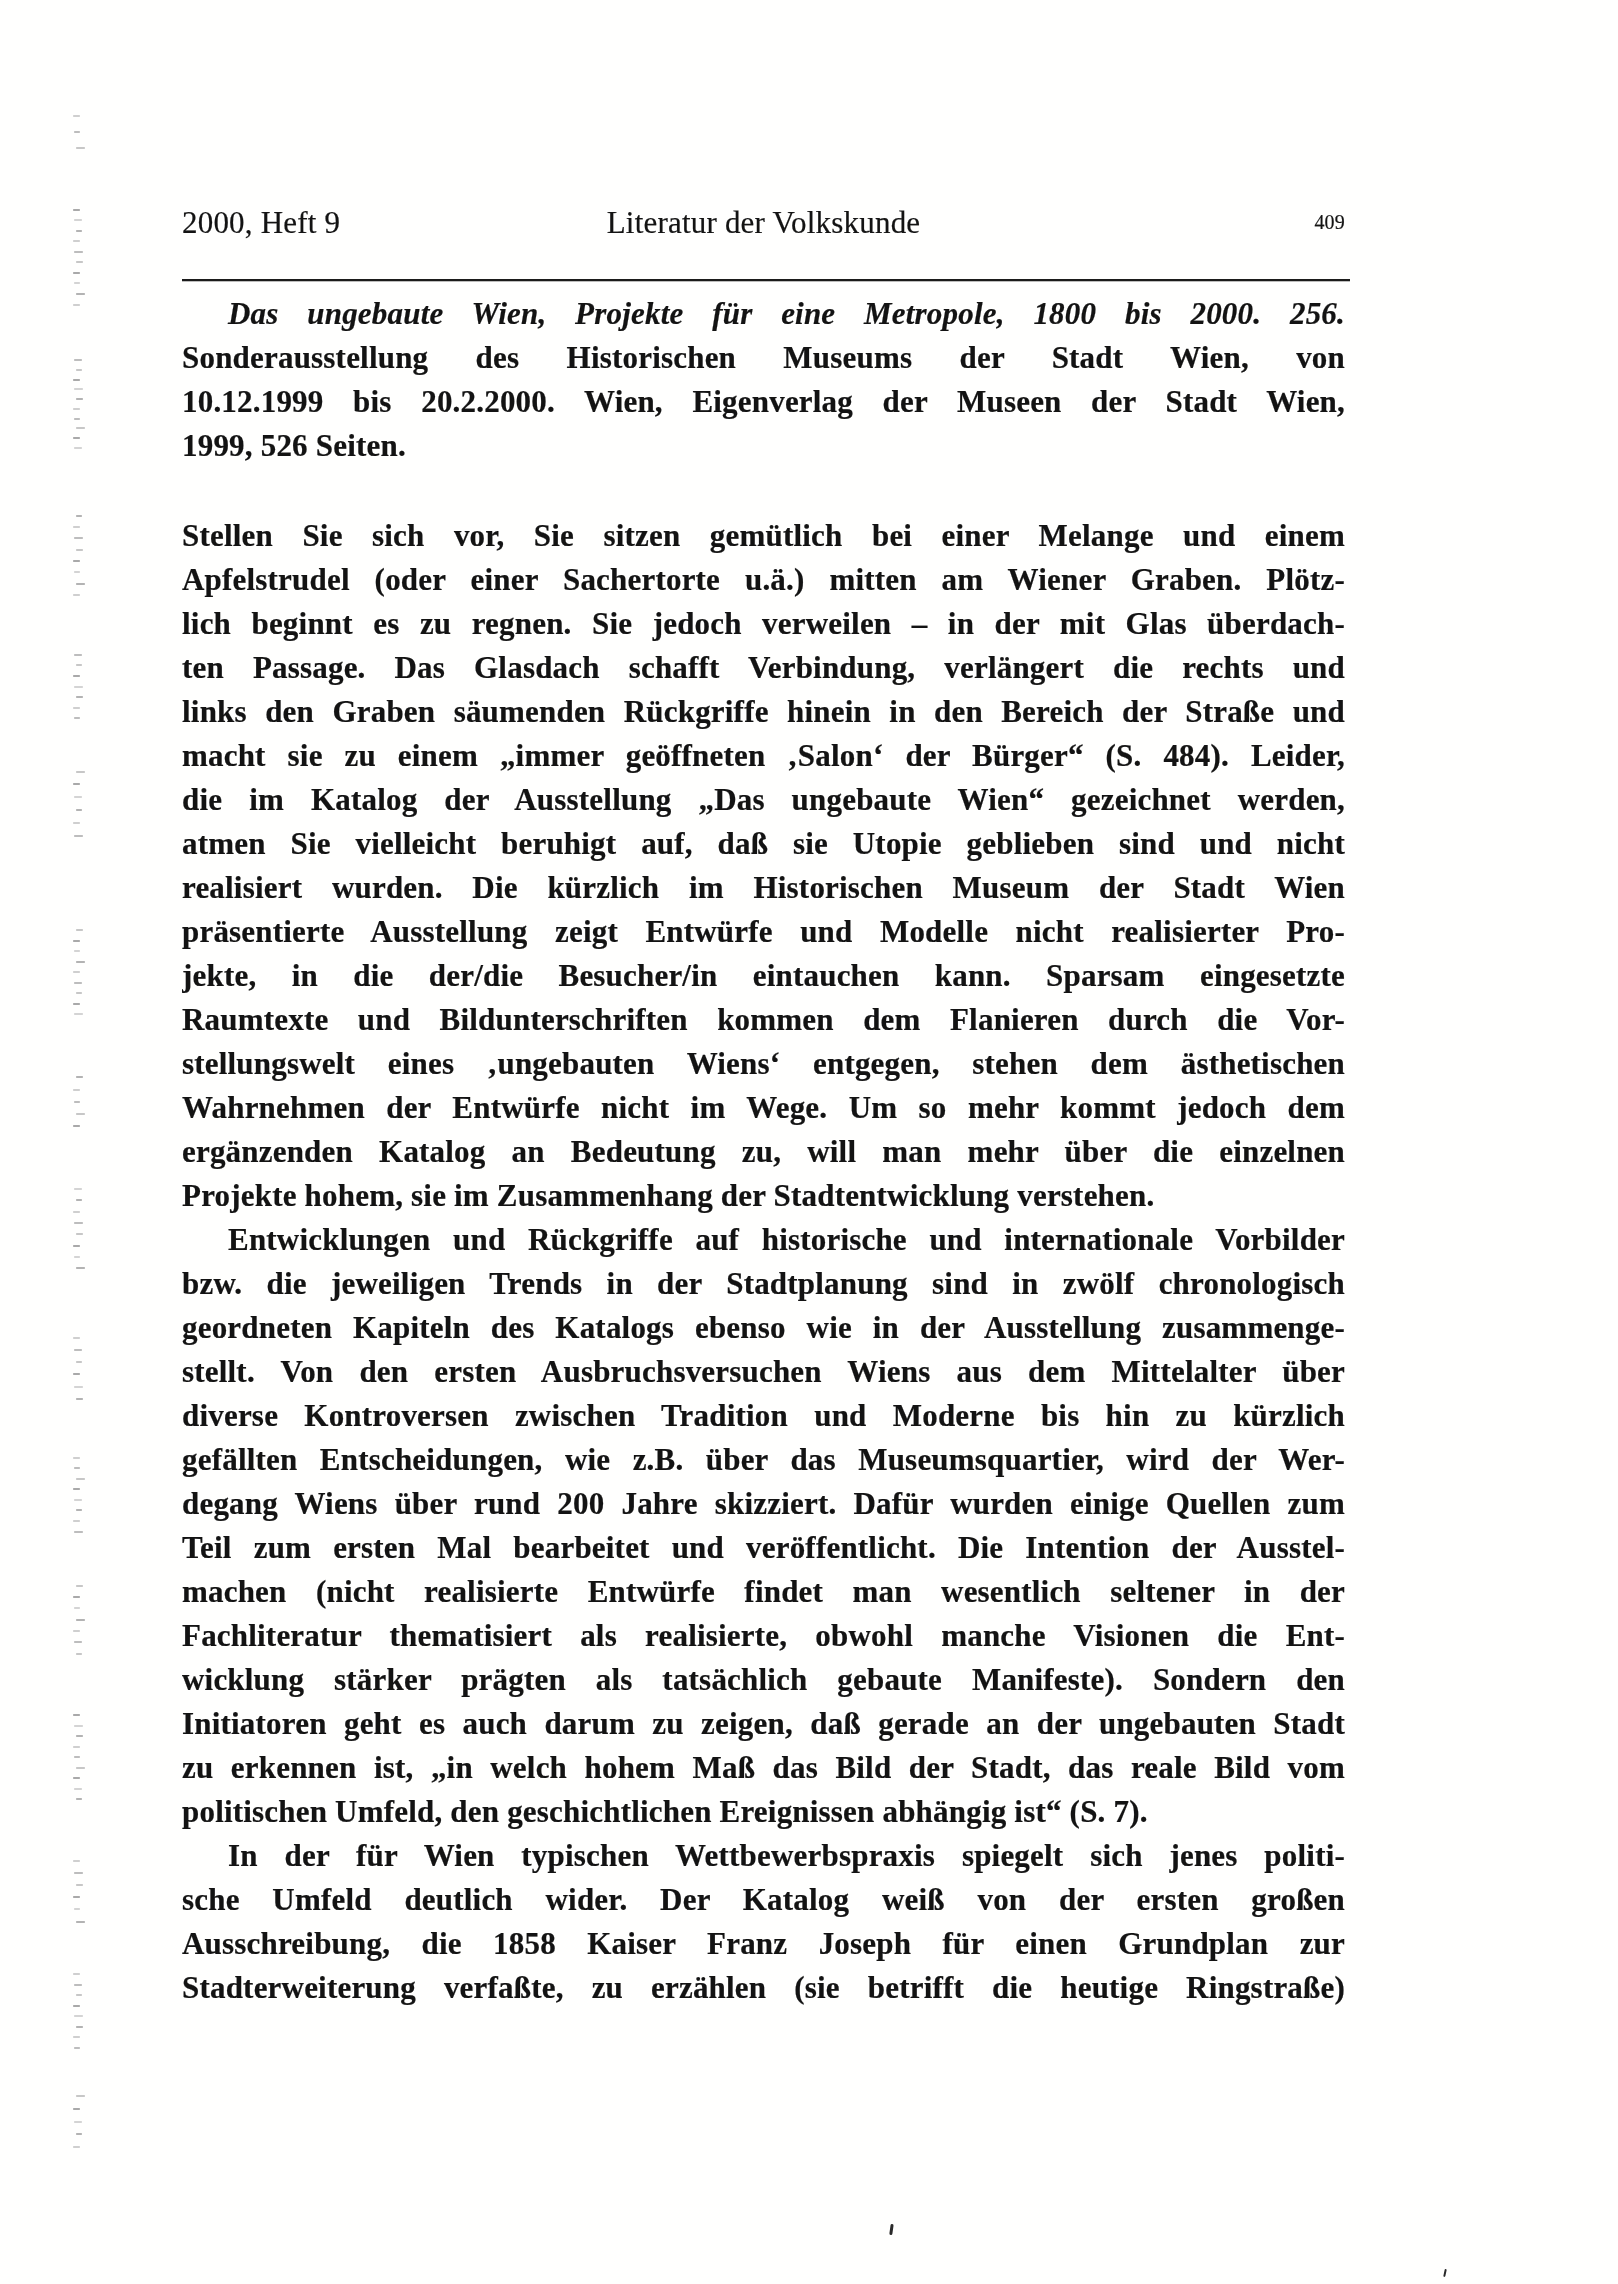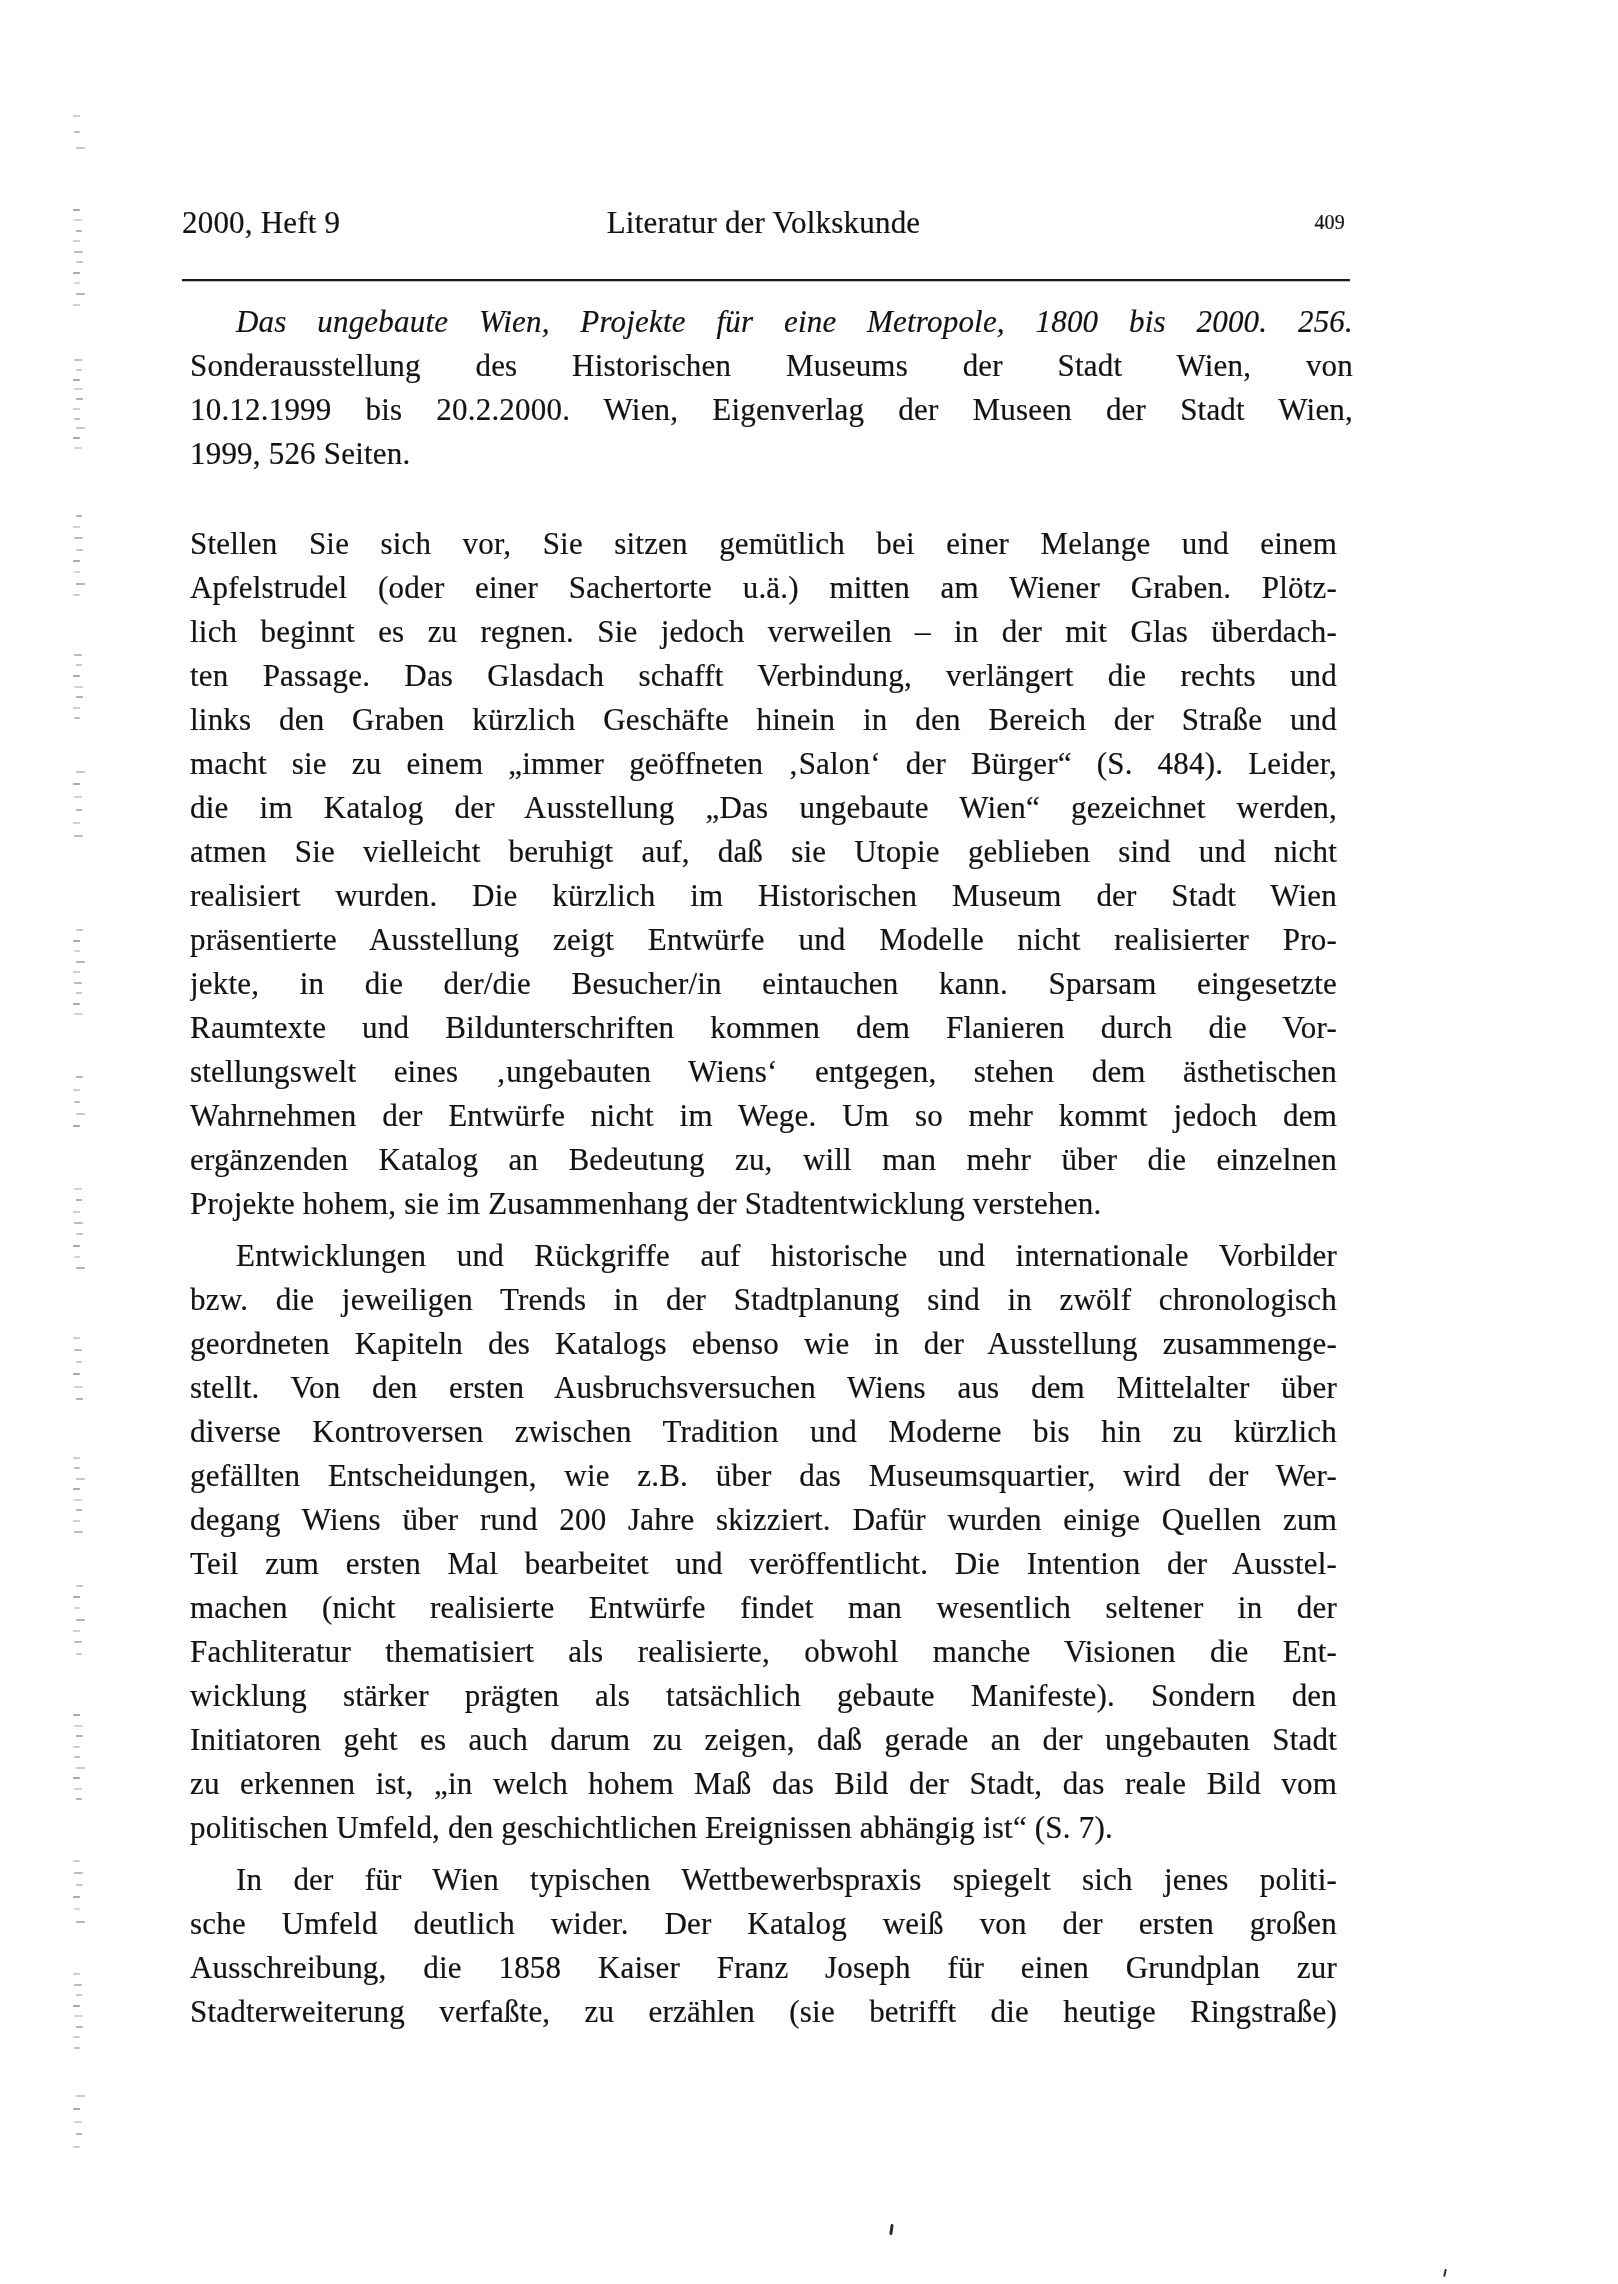--- a/index.html
+++ b/index.html
@@ -37,21 +37,21 @@
     position: absolute;
     top: 279px;
     left: 0;
     width: 1168px;
     height: 2.4px;
     background: #1b1b1b;
     box-shadow: 0 0.8px 0 rgba(20,20,20,0.35);
   }
   .citation-block { position: absolute; top: 292px; left: 0; width: 100%; }
   .body-block     { position: absolute; top: 514px; left: 0; width: 100%; }
-  .para { margin: 8px; padding: 0; }
+  .para { margin: 0; padding: 0; font-weight: bold; }
   .tline {
     font-size: 31px;
     height: 44px;
     line-height: 44px;
     text-align: justify;
     text-align-last: justify;
     overflow: hidden;
     white-space: normal;
   }
   .tline.lastline { text-align-last: left; }
@@ -91,21 +91,21 @@
         <div class="tline">10.12.1999 bis 20.2.2000. Wien, Eigenverlag der Museen der Stadt Wien,</div>
         <div class="tline lastline">1999, 526 Seiten.</div>
       </div>
 
     <div class="body-block">
       <div class="para">
           <div class="tline">Stellen Sie sich vor, Sie sitzen gemütlich bei einer Melange und einem</div>
           <div class="tline">Apfelstrudel (oder einer Sachertorte u.ä.) mitten am Wiener Graben. Plötz-</div>
           <div class="tline">lich beginnt es zu regnen. Sie jedoch verweilen – in der mit Glas überdach-</div>
           <div class="tline">ten Passage. Das Glasdach schafft Verbindung, verlängert die rechts und</div>
-          <div class="tline">links den Graben kürzlich Geschäfte hinein in den Bereich der Straße und</div>
+          <div class="tline">links den Graben säumenden Rückgriffe hinein in den Bereich der Straße und</div>
           <div class="tline">macht sie zu einem „immer geöffneten ‚Salon‘ der Bürger“ (S. 484). Leider,</div>
           <div class="tline">die im Katalog der Ausstellung „Das ungebaute Wien“ gezeichnet werden,</div>
           <div class="tline">atmen Sie vielleicht beruhigt auf, daß sie Utopie geblieben sind und nicht</div>
           <div class="tline">realisiert wurden. Die kürzlich im Historischen Museum der Stadt Wien</div>
           <div class="tline">präsentierte Ausstellung zeigt Entwürfe und Modelle nicht realisierter Pro-</div>
           <div class="tline">jekte, in die der/die Besucher/in eintauchen kann. Sparsam eingesetzte</div>
           <div class="tline">Raumtexte und Bildunterschriften kommen dem Flanieren durch die Vor-</div>
           <div class="tline">stellungswelt eines ‚ungebauten Wiens‘ entgegen, stehen dem ästhetischen</div>
           <div class="tline">Wahrnehmen der Entwürfe nicht im Wege. Um so mehr kommt jedoch dem</div>
           <div class="tline">ergänzenden Katalog an Bedeutung zu, will man mehr über die einzelnen</div>

